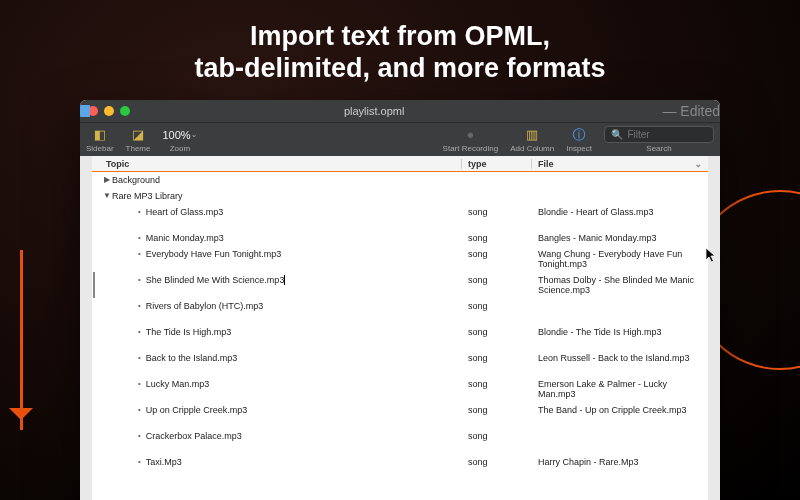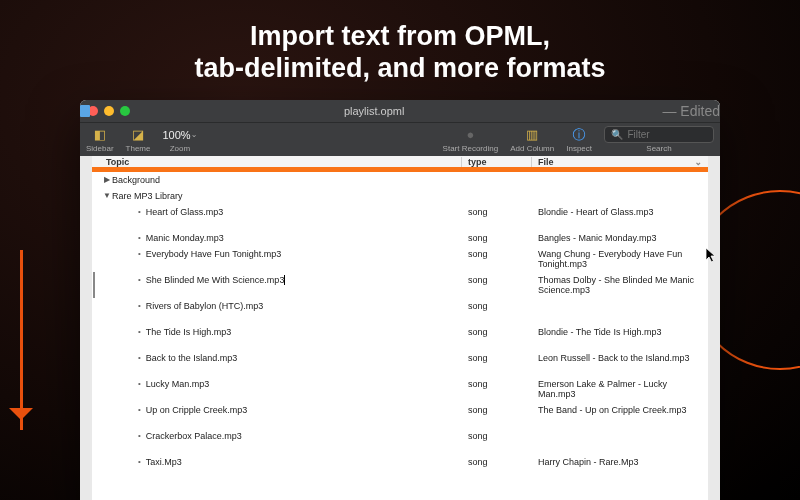--- a/index.html
+++ b/index.html
@@ -69,21 +69,21 @@
     font-size: 10px; width: 80px;
   }
   .search-label { font-size: 8px; color: #aaa; text-align: center; width: 110px; }
   .search-wrap { display: flex; flex-direction: column; align-items: center; gap: 1px; }
 
   .content-wrap { display: flex; height: calc(100% - 56px); }
   .gutter { width: 12px; background: #e9e9e9; }
   .sheet { flex: 1; background: #fff; overflow: hidden; }
 
   .colhead {
-    display: flex; border-bottom: 5px solid #f97316; background: #f4f4f4;
+    display: flex; border-bottom: 1px solid #f97316; background: #f4f4f4;
     height: 16px; align-items: center; font-size: 9px; color: #333; font-weight: 600;
   }
   .colhead .c-topic { flex: 0 0 370px; padding-left: 14px; border-right: 1px solid #d0d0d0; }
   .colhead .c-type  { flex: 0 0 70px;  padding-left: 6px; border-right: 1px solid #d0d0d0; }
   .colhead .c-file  { flex: 1; padding-left: 6px; }
 
   .rows { }
   .row { display: flex; border-bottom: 0; min-height: 14px; padding-top: 3px; padding-bottom: 3px; font-size: 9px; }
   .row.multi { min-height: 26px; align-items: flex-start; }
   .row .c-topic { flex: 0 0 370px; display: flex; align-items: flex-start; }

